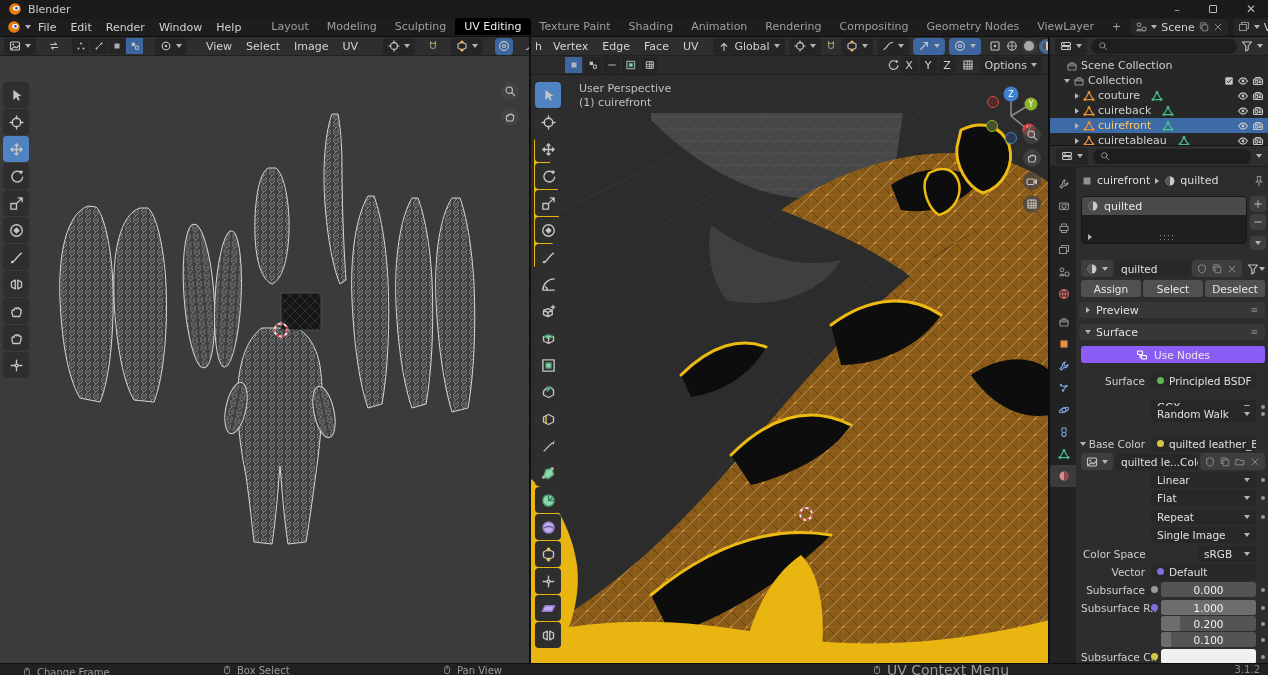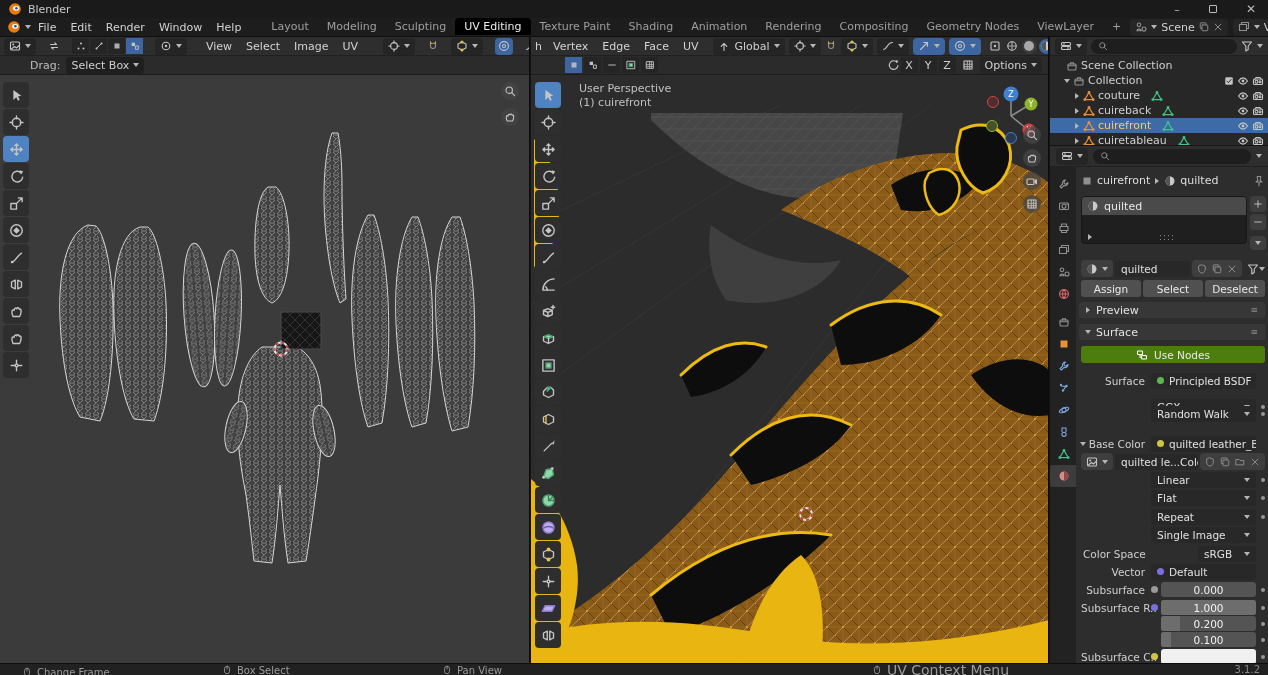--- a/index.html
+++ b/index.html
@@ -379,27 +379,20 @@
       </span>
     <span class="i">
         <svg viewBox="0 0 12 12">
           <path d="M1.5 2H10.5L7.2 6V9.5L4.8 11V6Z"></path>
         </svg>
       </span>
     <span class="caret"></span>
   </div>
 
   <div class="abs" style="left:0;top:56px;width:529px;height:607px;background:#3b3b3b;overflow:hidden">
-    <div class="row" style="height:19px;background:#2b2b2b;border-bottom:1px solid #1d1d1d;gap:6px;padding-left:30px">
-      <span style="color:#bdbdbd">Drag:</span>
-      <span class="hgrp" style="background:#1f1f1f">
-          <span>Select Box</span>
-          <span class="caret"></span>
-        </span>
-    </div>
     <svg width="529" height="588" style="display:block">
       <defs>
         <pattern id="uvm" width="8" height="8" patternUnits="userSpaceOnUse">
           <rect width="8" height="8" fill="#424242"></rect>
           <path d="M0 8L8 0M0 0L8 8M0 4H8" stroke="#b2b2b2" stroke-width="0.55"></path>
           <circle cx="0" cy="0" r="0.9" fill="#0e0e0e"></circle>
             <circle cx="4" cy="4" r="0.9" fill="#0e0e0e"></circle>
         </pattern>
         <pattern id="quilt" width="10" height="10" patternUnits="userSpaceOnUse">
           <rect width="10" height="10" fill="#161616"></rect>
@@ -1306,21 +1299,21 @@
       <span class="grip">≡</span>
     </div>
 
     <div class="phdr" style="top:157px">
       <span class="caret"></span>
       <span>Surface</span>
       <span class="grip">≡</span>
     </div>
 
     <div class="prow" style="top:179px">
-      <span class="pbtn" style="background:#4d7c0f;gap:6px">
+      <span class="pbtn" style="background:#8b5cf6;gap:6px">
           <span class="i" style="filter:brightness(1.4)">
             <svg viewBox="0 0 12 12">
               <rect x="1.5" y="2" width="5" height="3.5" rx=".8"></rect>
               <rect x="5.5" y="6.5" width="5" height="3.5" rx=".8"></rect>
               <path d="M4 5.5V8.2H5.5"></path>
             </svg>
           </span>
           <span>Use Nodes</span>
         </span>
     </div>

